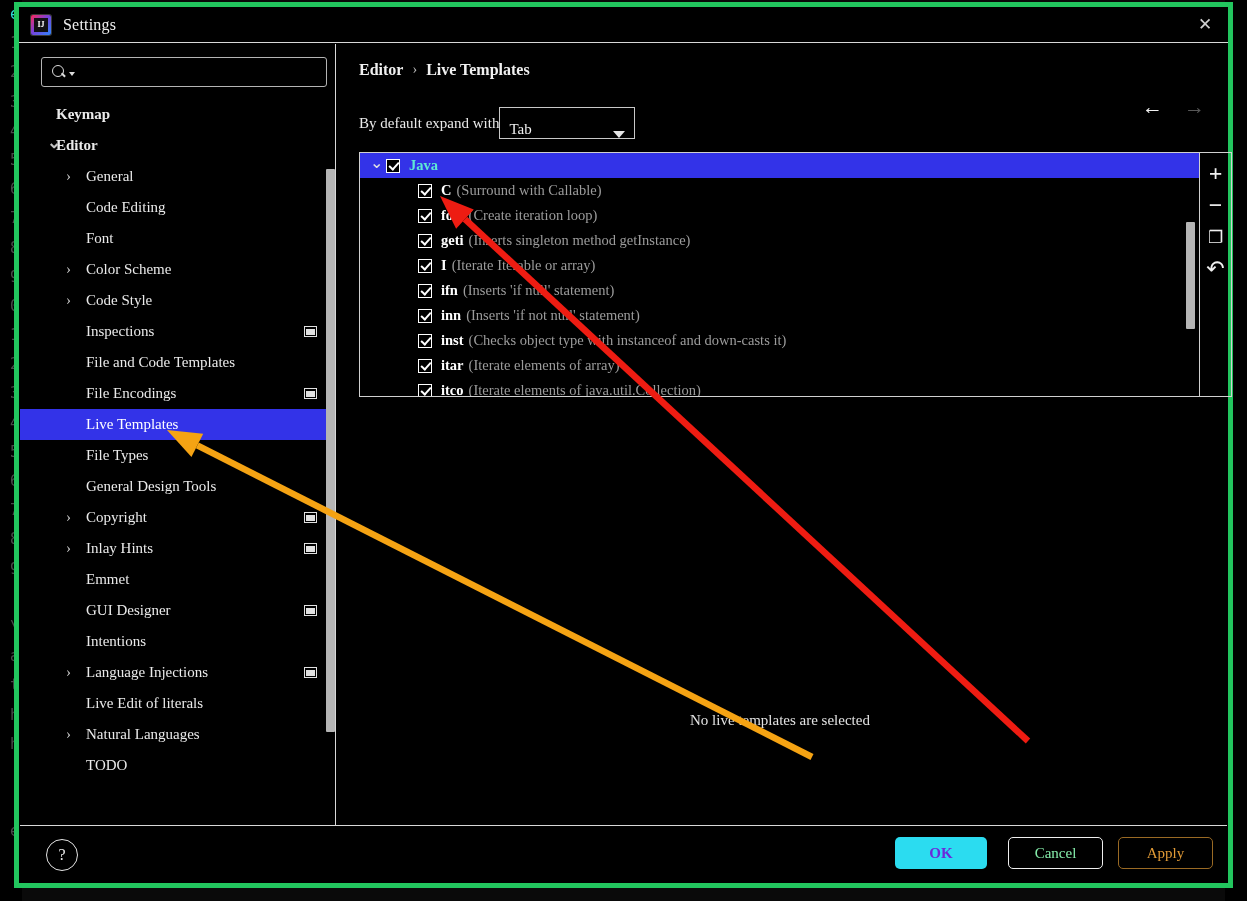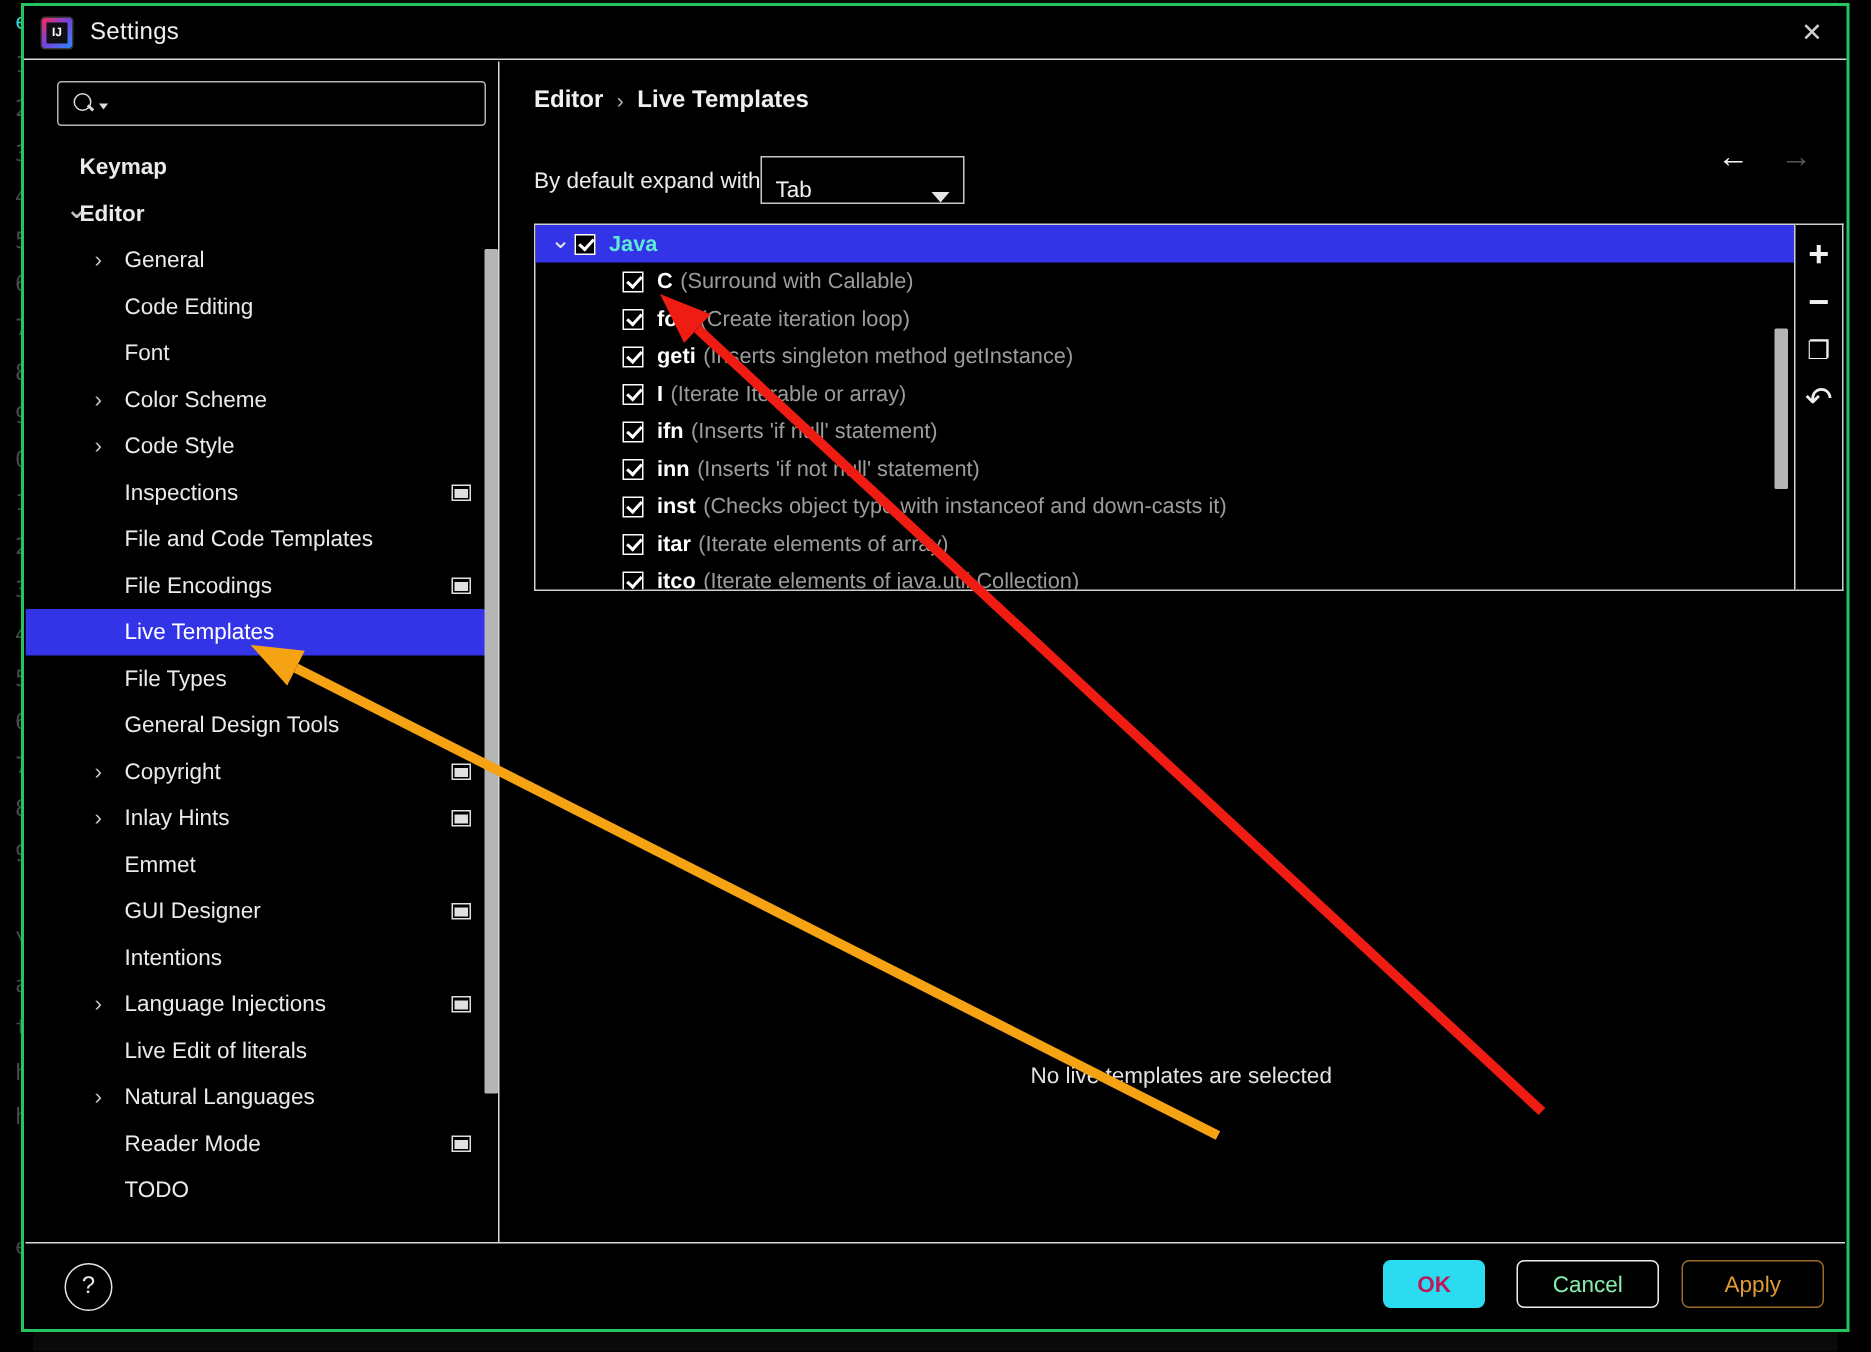--- a/index.html
+++ b/index.html
@@ -13,21 +13,21 @@
   #gutter{position:absolute;left:0;top:0;width:22px;height:901px;background:#000;
           font-family:"DejaVu Sans Mono",monospace;font-size:15px;color:#4a4a4a;
           text-align:right;padding-right:3px;box-sizing:border-box;line-height:29.2px;}
   #gutter div{height:29.2px;}
   #gutter .top{color:#2ed6d6;}
   #code-right{position:absolute;right:0;top:0;width:22px;height:901px;background:#000;
           font-family:"DejaVu Sans Mono",monospace;font-size:13px;line-height:29px;color:#cc7832;}
 
   
   #dialog{position:absolute;left:14px;top:2px;width:1219px;height:886px;
-          background:#000;border:2px solid #22c55e;box-sizing:border-box;}
+          background:#000;border:5px solid #22c55e;box-sizing:border-box;font-family:Liberation Serif, serif;}
   #titlebar{height:36px;border-bottom:1px solid #d8d8d8;display:flex;align-items:center;
             padding:0 0 0 12px;box-sizing:border-box;}
   .ij-logo{width:20px;height:20px;border-radius:2px;margin-right:12px;flex:none;
       background:linear-gradient(135deg,#fe2857 0%,#7b40d8 45%,#2d86ff 100%);
       position:relative;box-shadow:0 0 0 1px #3a3a3a;}
   .ij-logo::after{content:"IJ";position:absolute;inset:3px;background:#101014;color:#fff;
       font-size:8px;font-weight:bold;line-height:14px;text-align:center;}
   #win-title{font-size:16px;color:#f0f0f0;letter-spacing:.2px;}
   #close-btn{margin-left:auto;width:46px;height:35px;display:flex;align-items:center;
              justify-content:center;color:#cfcfcf;font-size:17px;cursor:pointer;}
@@ -98,21 +98,21 @@
   #empty-msg{position:absolute;left:353px;top:668px;font-size:15px;color:#e2e2e2;}
 
   
   #footer{position:absolute;left:1px;right:1px;bottom:1px;height:57px;
           border-top:1px solid #d8d8d8;box-sizing:border-box;}
   #help-btn{position:absolute;left:26px;top:13px;width:30px;height:30px;border:1.7px solid #e4e4e4;
             border-radius:50%;display:flex;align-items:center;justify-content:center;
             font-size:16px;color:#e9e9e9;cursor:pointer;}
   .btn{position:absolute;top:11px;height:32px;border-radius:5px;box-sizing:border-box;
        display:flex;align-items:center;justify-content:center;font-size:15px;cursor:pointer;}
-  #btn-ok{right:240px;width:68px;background:#2bdcf0;color:#be185d;font-weight:bold;border:none;}
+  #btn-ok{right:240px;width:92px;background:#2bdcf0;color:#6d28d9;font-weight:bold;border:none;}
   #btn-cancel{right:124px;width:95px;background:#000;color:#86efac;border:1.6px solid #efefef;}
   #btn-apply{right:14px;width:95px;background:#000;color:#e09a36;border:1.6px solid #9a6a24;}
 
   
   #annot{position:absolute;inset:0;pointer-events:none;}
 </style>
 </head>
 <body>
 
 <div id="ide-bg">
@@ -268,24 +268,20 @@
           <span class="mod-ico"></span>
         </div>
         <div class="tree-row lvl2">
           <span>Live Edit of literals</span>
         </div>
         <div class="tree-row lvl2">
           <span class="chev" style="font-size: 15px;">›</span>
           <span>Natural Languages</span>
         </div>
         <div class="tree-row lvl2">
-          <span>Reader Mode</span>
-          <span class="mod-ico"></span>
-        </div>
-        <div class="tree-row lvl2">
           <span>TODO</span>
         </div>
       </div>
     <div id="side-scroll"></div>
   </div>
 
   <div id="main">
     <div id="breadcrumb">
       <span>Editor</span>
       <span class="sep">›</span>

